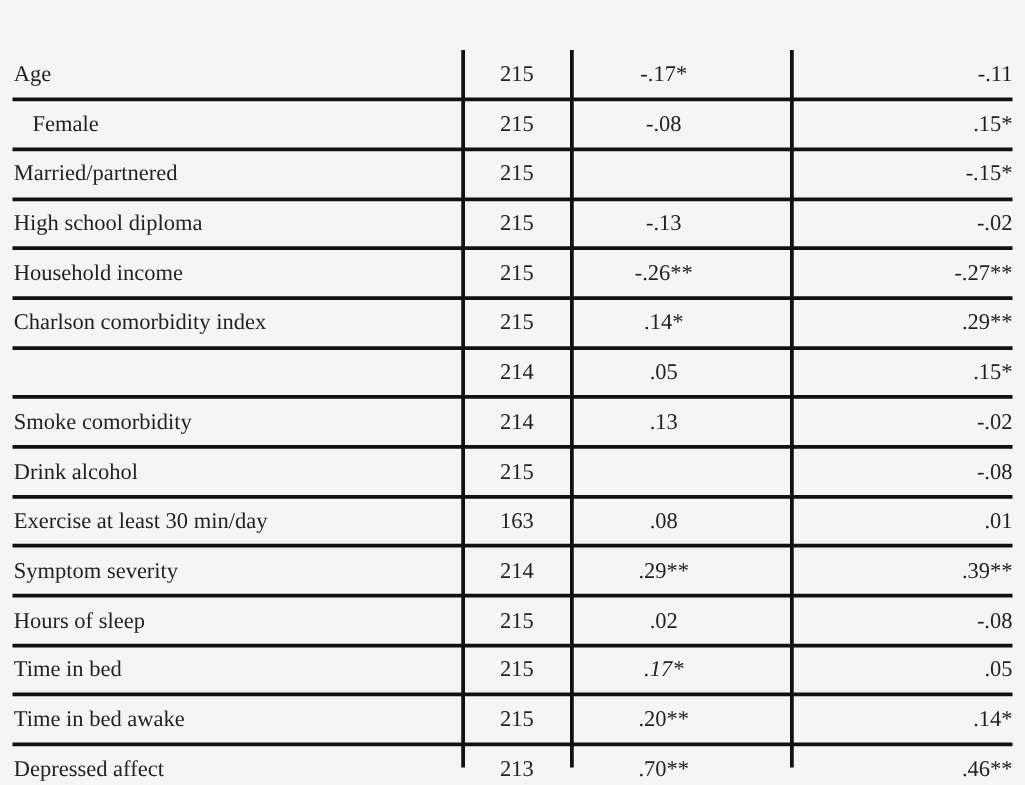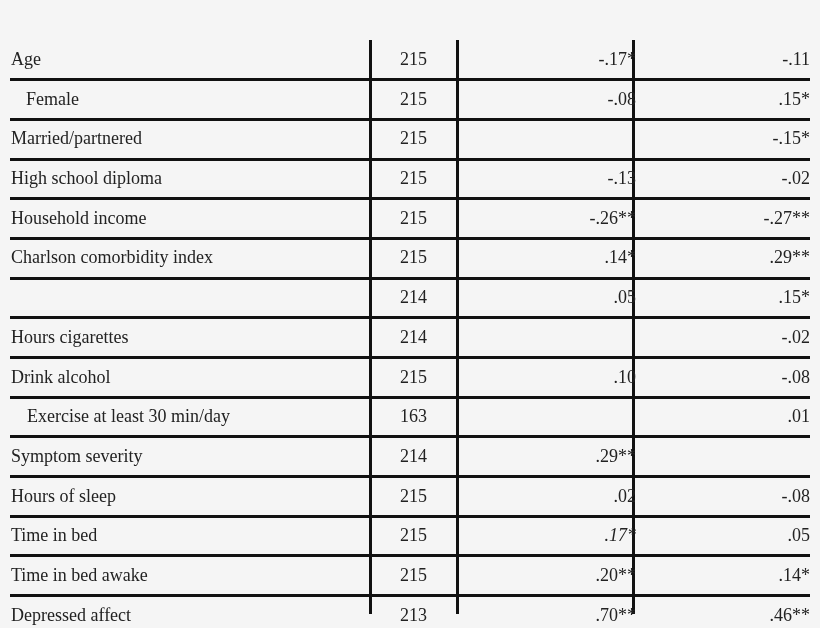--- a/index.html
+++ b/index.html
@@ -39,21 +39,21 @@
       position: absolute;
       top: 0;
       height: 100%;
       line-height: 14px;
       font-size: 18px;
       white-space: nowrap;
     }
     .cell span { display: inline-block; }
     .c-label { left: 1px; width: 355px; text-align: left; }
     .c-n     { left: 360px; width: 87px; text-align: center; }
-    .c-r1    { left: 450px; width: 176px; text-align: right; }
+    .c-r1    { left: 433px; width: 176px; text-align: center; }
     .c-r2    { left: 623px; width: 177px; text-align: right; }
     .vline {
       position: absolute;
       top: 40px;
       width: 3px;
       height: 574px;
       background: #111;
     }
   </style>
 </head>
@@ -98,39 +98,41 @@
     <div class="cell c-n" style="line-height: 39.7px;"><span>215</span></div>
     <div class="cell c-r1" style="line-height: 39.7px;"><span>.14*</span></div>
     <div class="cell c-r2" style="line-height: 39.7px;"><span>.29**</span></div>
   </div>
     <div class="row bordered">
     <div class="cell c-n" style="line-height: 39.7px;"><span>214</span></div>
     <div class="cell c-r1" style="line-height: 39.7px;"><span>.05</span></div>
     <div class="cell c-r2" style="line-height: 39.7px;"><span>.15*</span></div>
   </div>
     <div class="row bordered">
-    <div class="cell c-label" style="line-height: 39.7px;"><span>Hours cigarettes</span></div>
+    <div class="cell c-label" style="line-height: 39.7px;"><span>Smoke comorbidity</span></div>
     <div class="cell c-n" style="line-height: 39.7px;"><span>214</span></div>
+    <div class="cell c-r1" style="line-height: 39.7px;"><span>.13</span></div>
     <div class="cell c-r2" style="line-height: 39.7px;"><span>-.02</span></div>
   </div>
     <div class="row bordered">
     <div class="cell c-label" style="line-height: 39.7px;"><span>Drink alcohol</span></div>
     <div class="cell c-n" style="line-height: 39.7px;"><span>215</span></div>
-    <div class="cell c-r1" style="line-height: 39.7px;"><span>.10</span></div>
     <div class="cell c-r2" style="line-height: 39.7px;"><span>-.08</span></div>
   </div>
     <div class="row bordered">
-    <div class="cell c-label" style="line-height: 39.7px; margin-left: 16px;"><span>Exercise at least 30 min/day</span></div>
+    <div class="cell c-label" style="line-height: 39.7px;"><span>Exercise at least 30 min/day</span></div>
     <div class="cell c-n" style="line-height: 39.7px;"><span>163</span></div>
+    <div class="cell c-r1" style="line-height: 39.7px;"><span>.08</span></div>
     <div class="cell c-r2" style="line-height: 39.7px;"><span>.01</span></div>
   </div>
     <div class="row bordered">
     <div class="cell c-label" style="line-height: 39.7px;"><span>Symptom severity</span></div>
     <div class="cell c-n" style="line-height: 39.7px;"><span>214</span></div>
     <div class="cell c-r1" style="line-height: 39.7px;"><span>.29**</span></div>
+    <div class="cell c-r2" style="line-height: 39.7px;"><span>.39**</span></div>
   </div>
     <div class="row bordered">
     <div class="cell c-label" style="line-height: 39.7px;"><span>Hours of sleep</span></div>
     <div class="cell c-n" style="line-height: 39.7px;"><span>215</span></div>
     <div class="cell c-r1" style="line-height: 39.7px;"><span>.02</span></div>
     <div class="cell c-r2" style="line-height: 39.7px;"><span>-.08</span></div>
   </div>
     <div class="row bordered">
     <div class="cell c-label" style="line-height: 39.7px;"><span>Time in bed</span></div>
     <div class="cell c-n" style="line-height: 39.7px;"><span>215</span></div>

